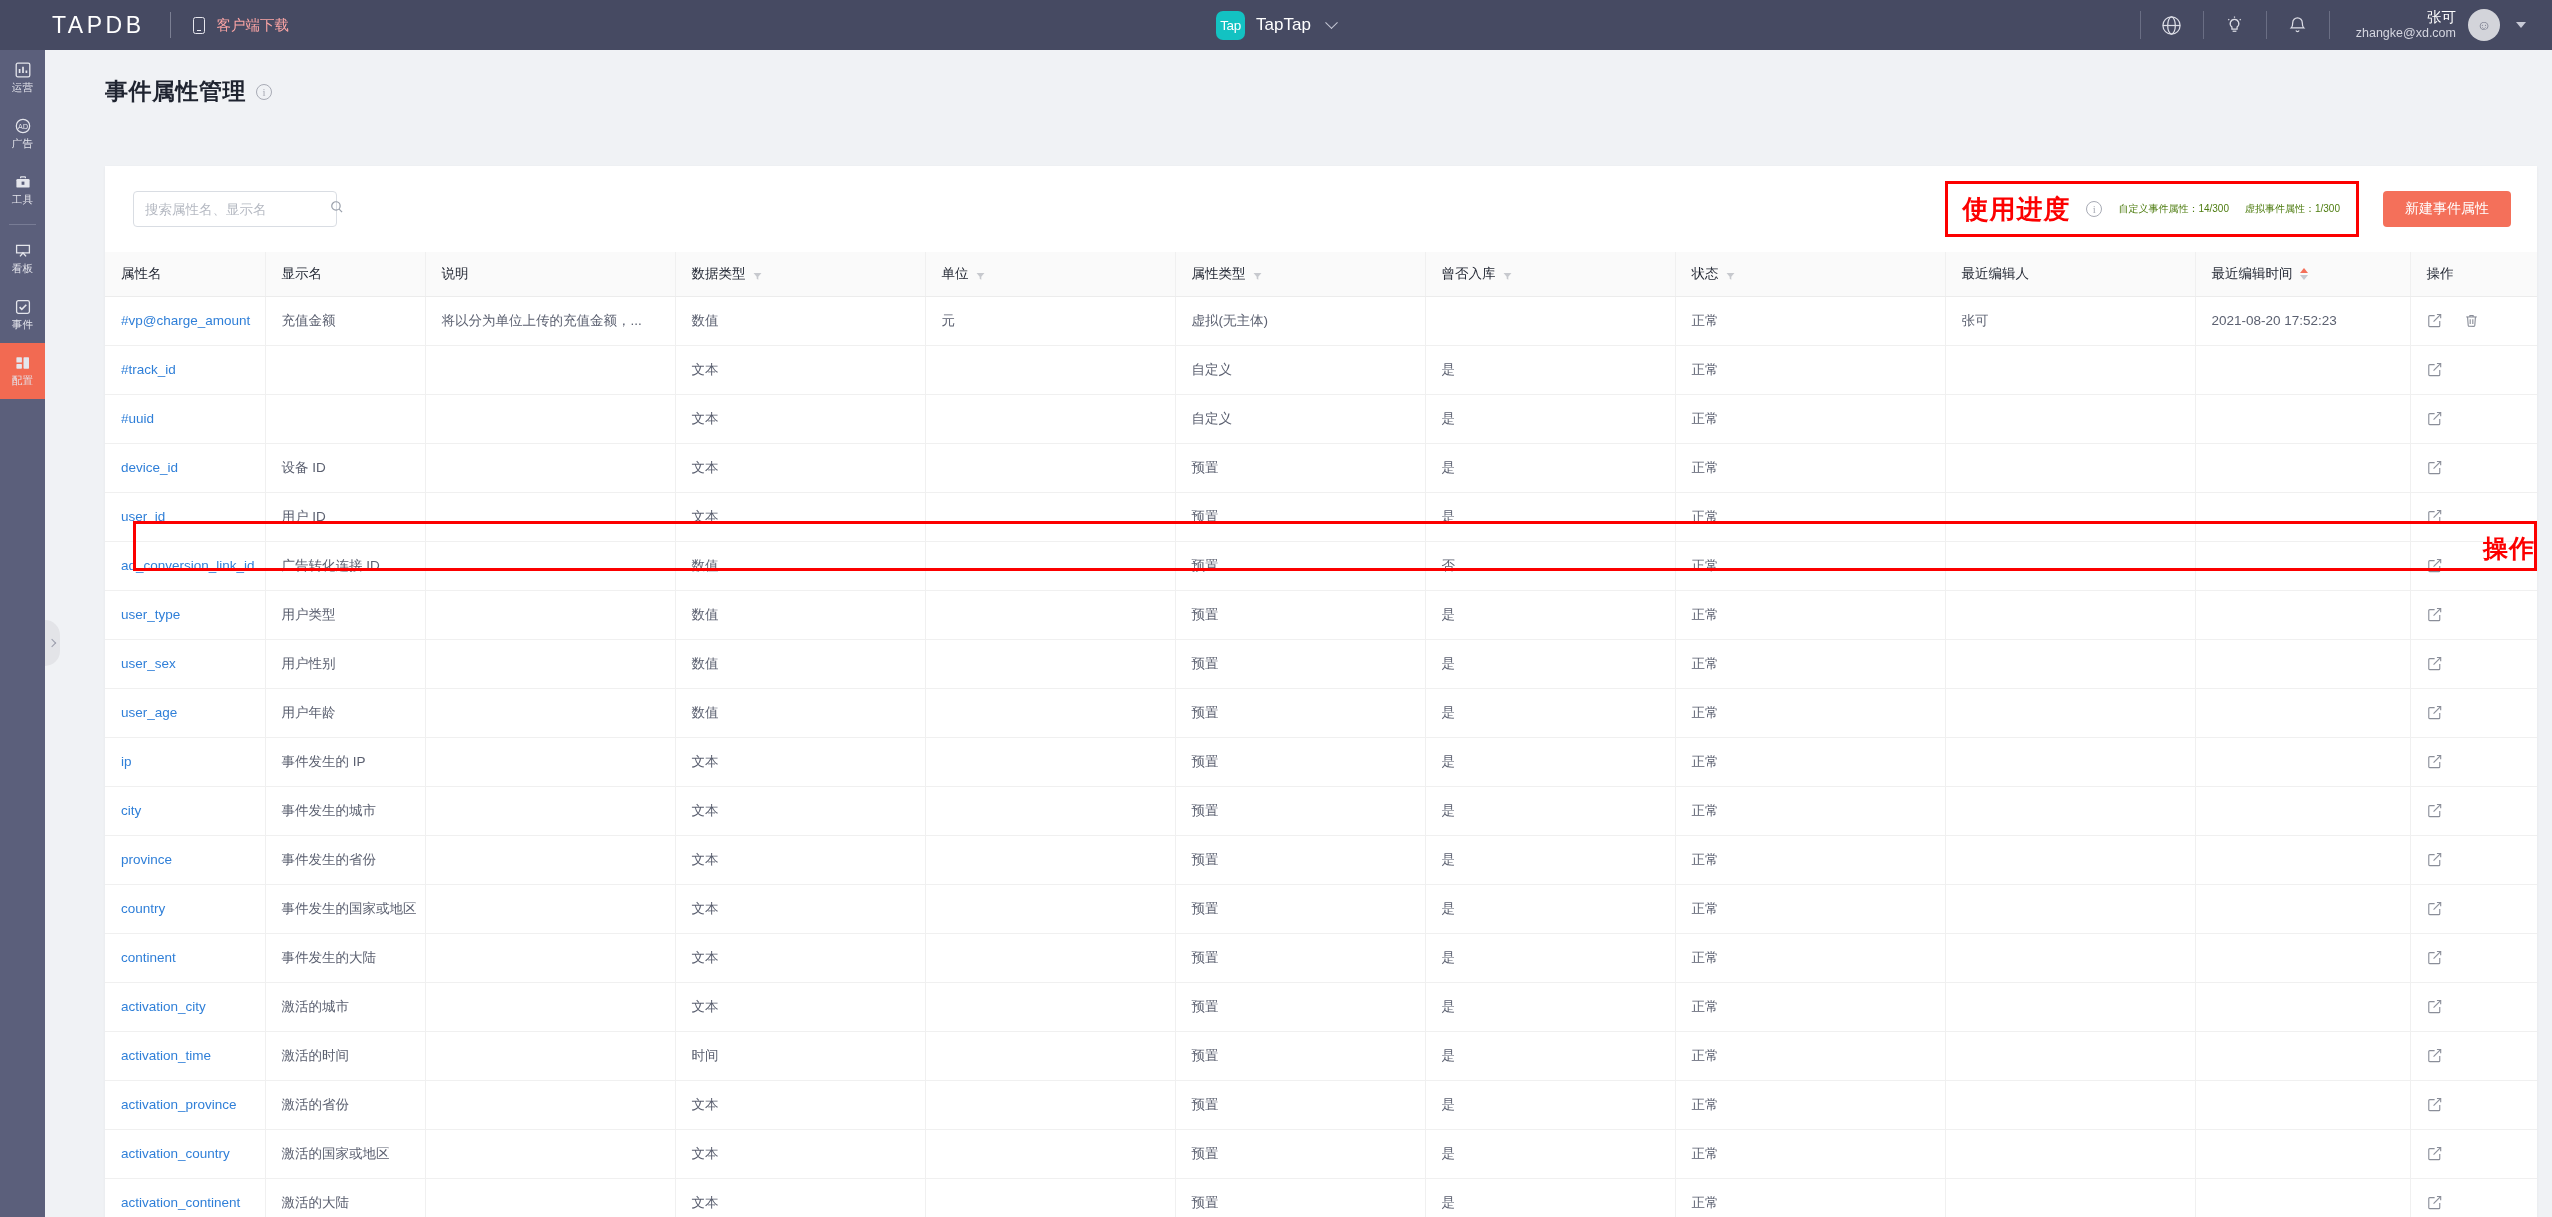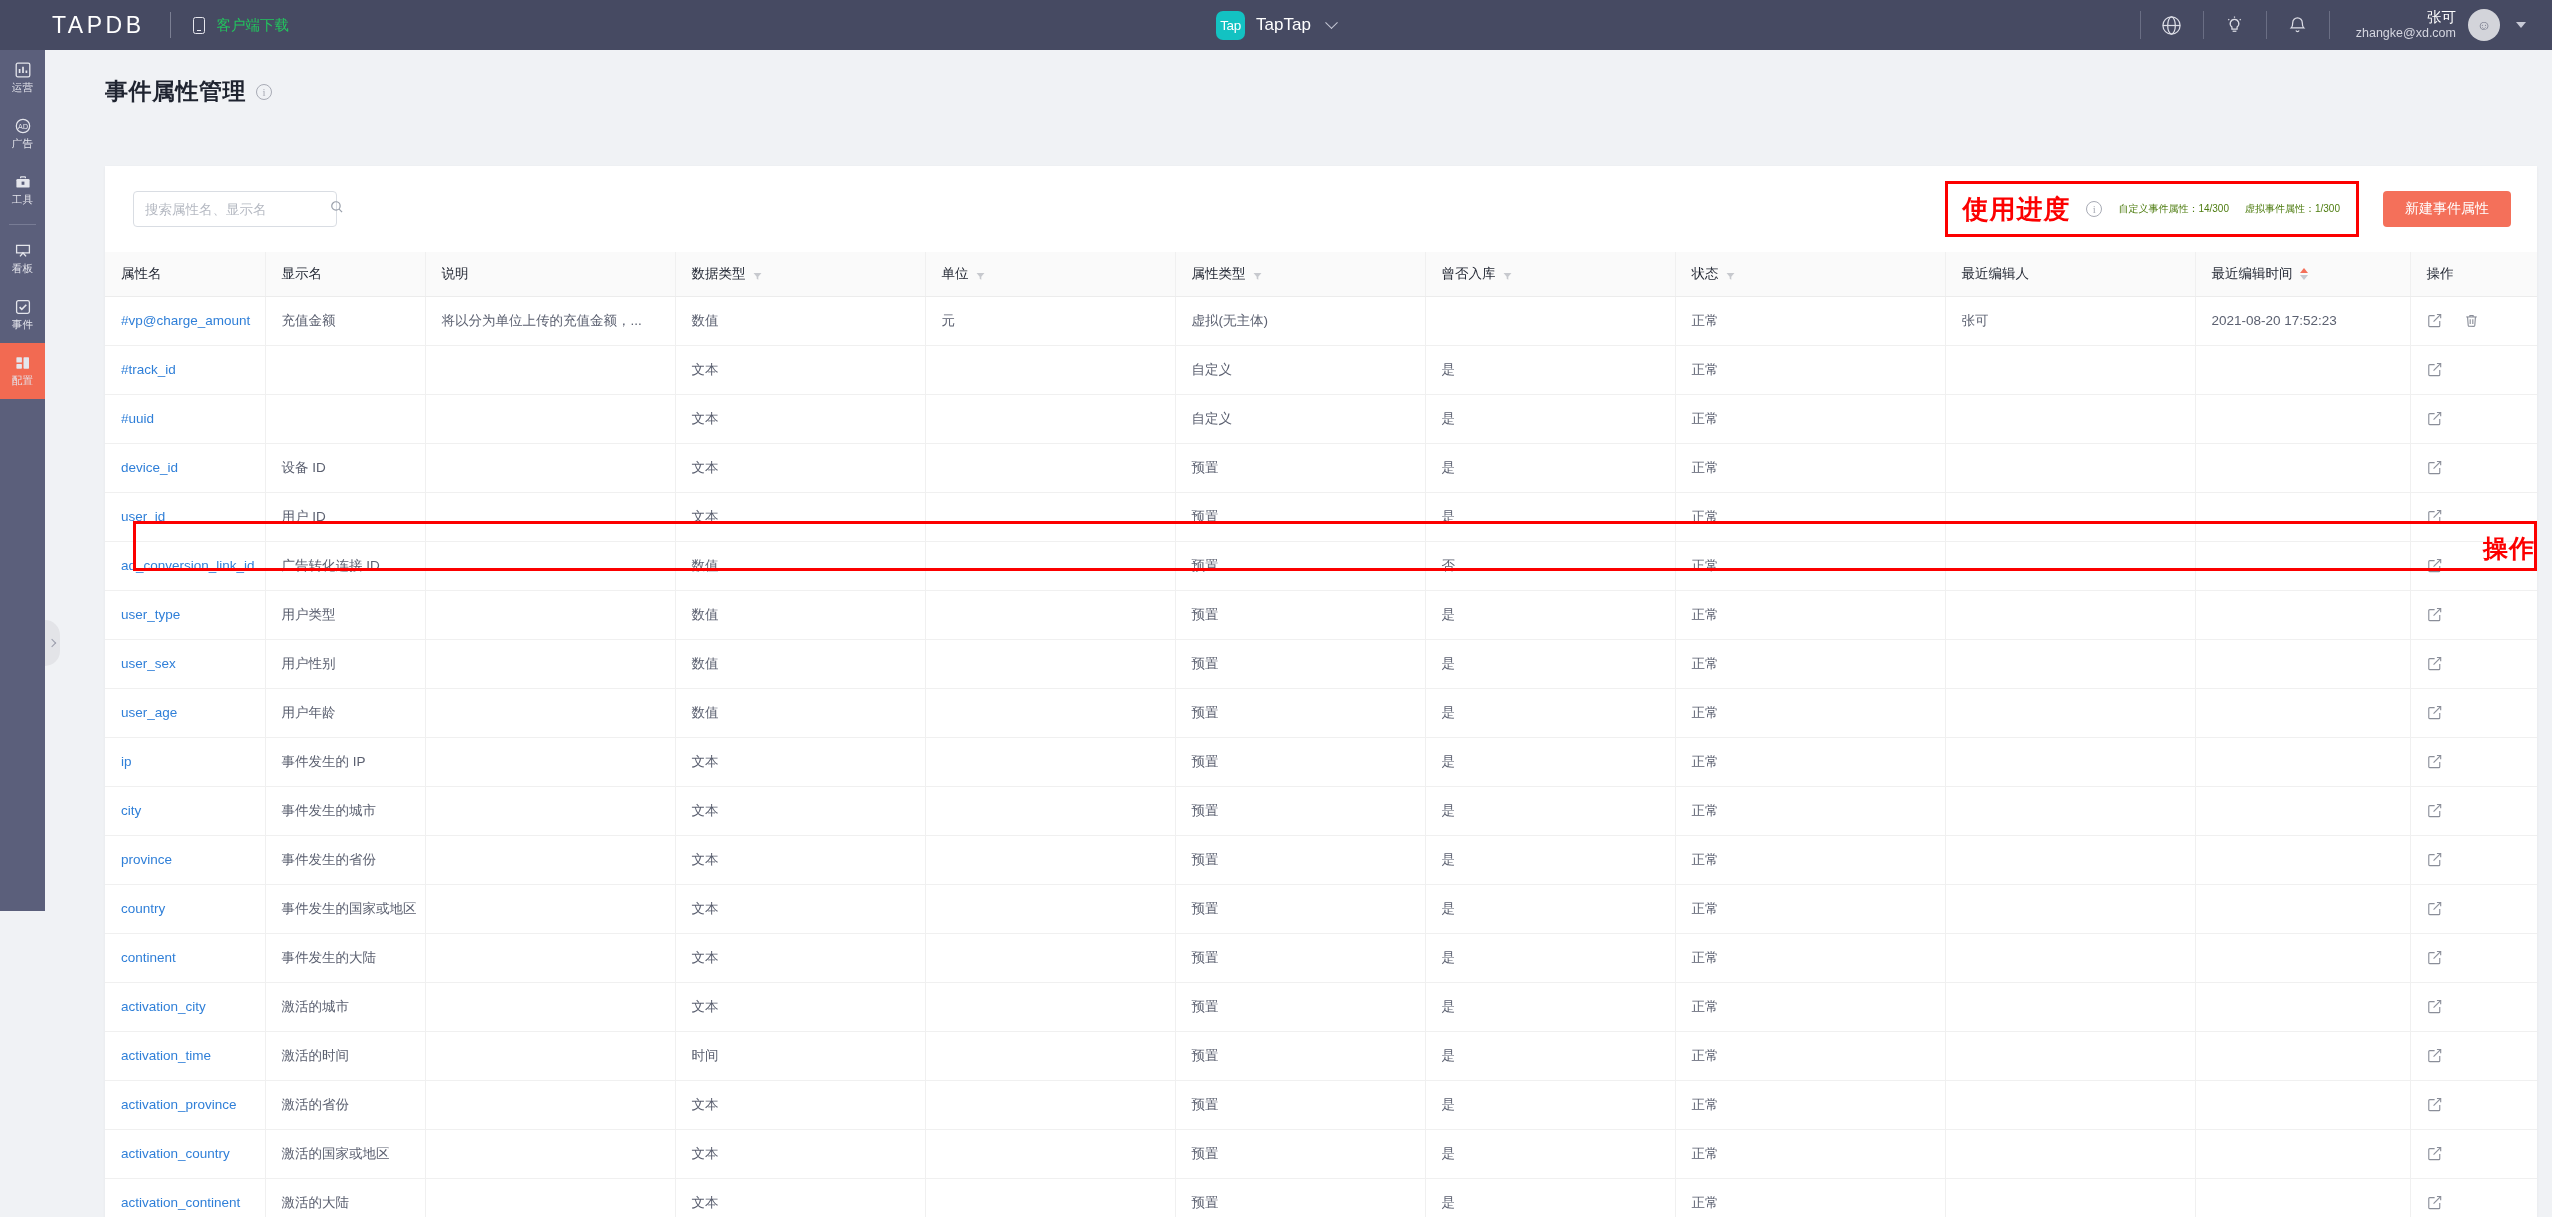--- a/index.html
+++ b/index.html
@@ -14,21 +14,21 @@
   .topbar {
     position: absolute; top: 0; left: 0; width: 2552px; height: 50px;
     background: #464a62; display: flex; align-items: center;
     color: #fff; z-index: 30;
   }
   .logo {
     font-size: 23px; letter-spacing: 3.5px; font-weight: 400;
     color: #ffffff; padding: 0 0 0 52px; white-space: nowrap;
   }
   .logo-sep { width: 1px; height: 26px; background: #7b7f93; margin: 0 22px 0 26px; }
-  .client-dl { display: flex; align-items: center; gap: 11px; font-size: 14.5px; color: #22c55e; }
+  .client-dl { display: flex; align-items: center; gap: 11px; font-size: 14.5px; color: #fca5a5; }
   .phone-ico {
     width: 12px; height: 17px; border: 1.6px solid #e7e7ee; border-radius: 2.5px;
     position: relative;
   }
   .phone-ico::after {
     content: ""; position: absolute; bottom: 1.5px; left: 50%; transform: translateX(-50%);
     width: 4px; height: 1.4px; background: #e7e7ee;
   }
   .topbar-center {
     position: absolute; left: 0; right: 0; top: 0; height: 50px;
@@ -65,21 +65,21 @@
   .user-name { font-size: 14.5px; color: #ffffff; }
   .user-mail { font-size: 12.5px; color: #d5d6e0; }
   .avatar {
     width: 32px; height: 32px; border-radius: 50%; background: #d3d4da;
     display: flex; align-items: center; justify-content: center;
     font-size: 14px; color: #6b6e80;
   }
 
   
   .sidebar {
-    position: absolute; left: 0; top: 50px; width: 45px; height: 861px;
+    position: absolute; left: 0; top: 50px; width: 45px; height: 1167px;
     background: #5b5f7b; z-index: 25;
   }
   .side-item {
     width: 45px; height: 56px; display: flex; flex-direction: column;
     align-items: center; justify-content: center; gap: 3px; color: #e4e5ec;
   }
   .side-item.active { background: #f26a52; }
   .side-label { font-size: 10.5px; letter-spacing: 0.3px; }
   .side-ico { width: 17px; height: 17px; display: flex; align-items: center; justify-content: center; }
   .side-divider { width: 27px; height: 1px; background: #787c95; margin: 6px auto; }

